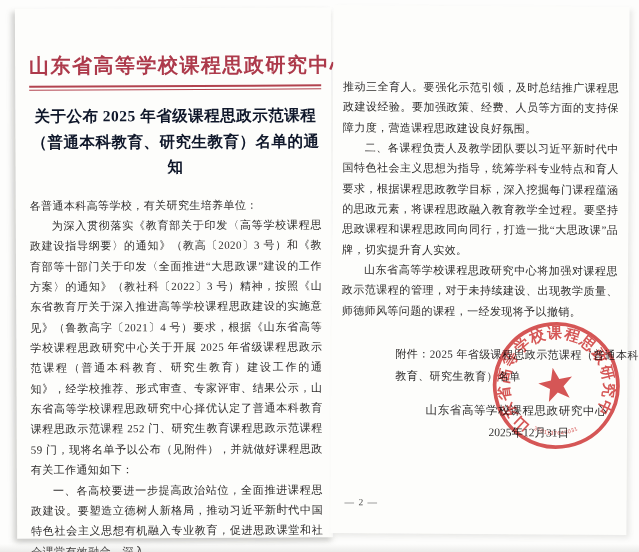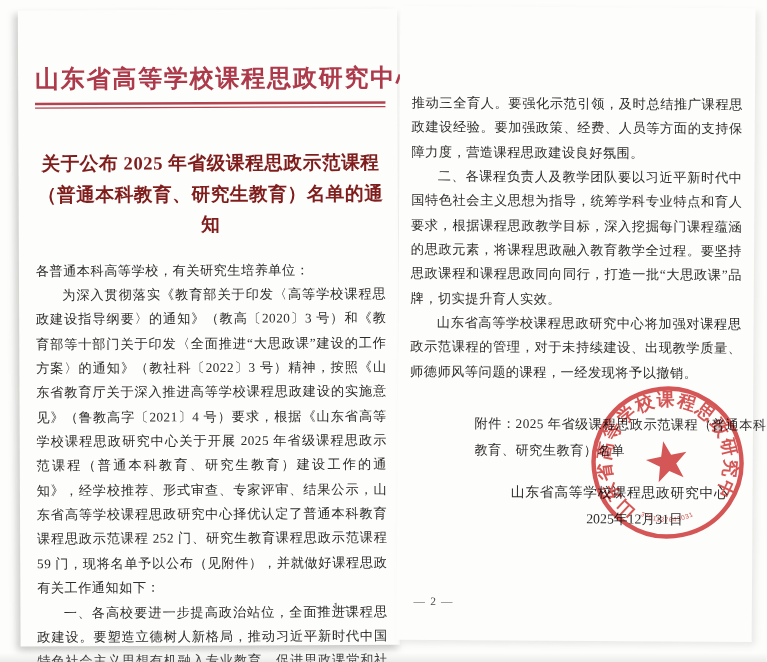--- a/index.html
+++ b/index.html
@@ -9,22 +9,22 @@
   .canvas::after { content:""; position:absolute; left:0; bottom:0; width:639px; height:8px;
     background:linear-gradient(to top, rgba(180,180,175,.25), rgba(180,180,175,0)); }
   .page { position:absolute; background:#fdfdfb; }
   .page1 { left:16px; top:8px; width:316px; height:530px; padding:44px 10px 0 14px;
     transform:rotate(-0.25deg); box-shadow:-4px 3px 5px rgba(120,120,115,.25), 0 4px 5px rgba(120,120,115,.18); }
   .page2 { left:332px; top:6px; width:296px; height:528px; padding:56px 10px 0 10px;
     transform:rotate(0.35deg); box-shadow:3px 3px 5px rgba(120,120,115,.15); }
   .org-header { text-align:center; font-size:20px; font-weight:bold; color:#ad3a4b;
     letter-spacing:1.5px; white-space:nowrap; }
   .rule { margin-top:6px; height:5px; border-top:2.5px solid #b2434f; border-bottom:1.5px solid #b2434f; }
-  .title { margin-top:34px; text-align:center; font-size:15.5px; font-weight:bold;
-    color:#7f1d1d; line-height:1.65; letter-spacing:.5px; }
+  .title { margin-top:13px; text-align:center; font-size:15.5px; font-weight:bold;
+    color:#0f172a; line-height:1.65; letter-spacing:.5px; }
   .body { margin-top:15px; font-size:11px; color:#2e2c2c; line-height:1.85;
     text-align:justify; letter-spacing:.4px; }
   .body p { text-indent:2em; }
   .body p.no-indent { text-indent:0; }
   .pagenum { position:absolute; bottom:26px; font-size:9.5px; color:#4a4a4a; letter-spacing:1px; }
   .pn1 { right:36px; }
   .pn2 { left:14px; }
   .attachment { margin-top:22px; margin-left:54px; width:248px; font-size:11px;
     color:#2e2c2c; line-height:2.0; letter-spacing:.4px; }
   .signature { margin-top:16px; text-align:right; padding-right:10px; font-size:11.5px;

